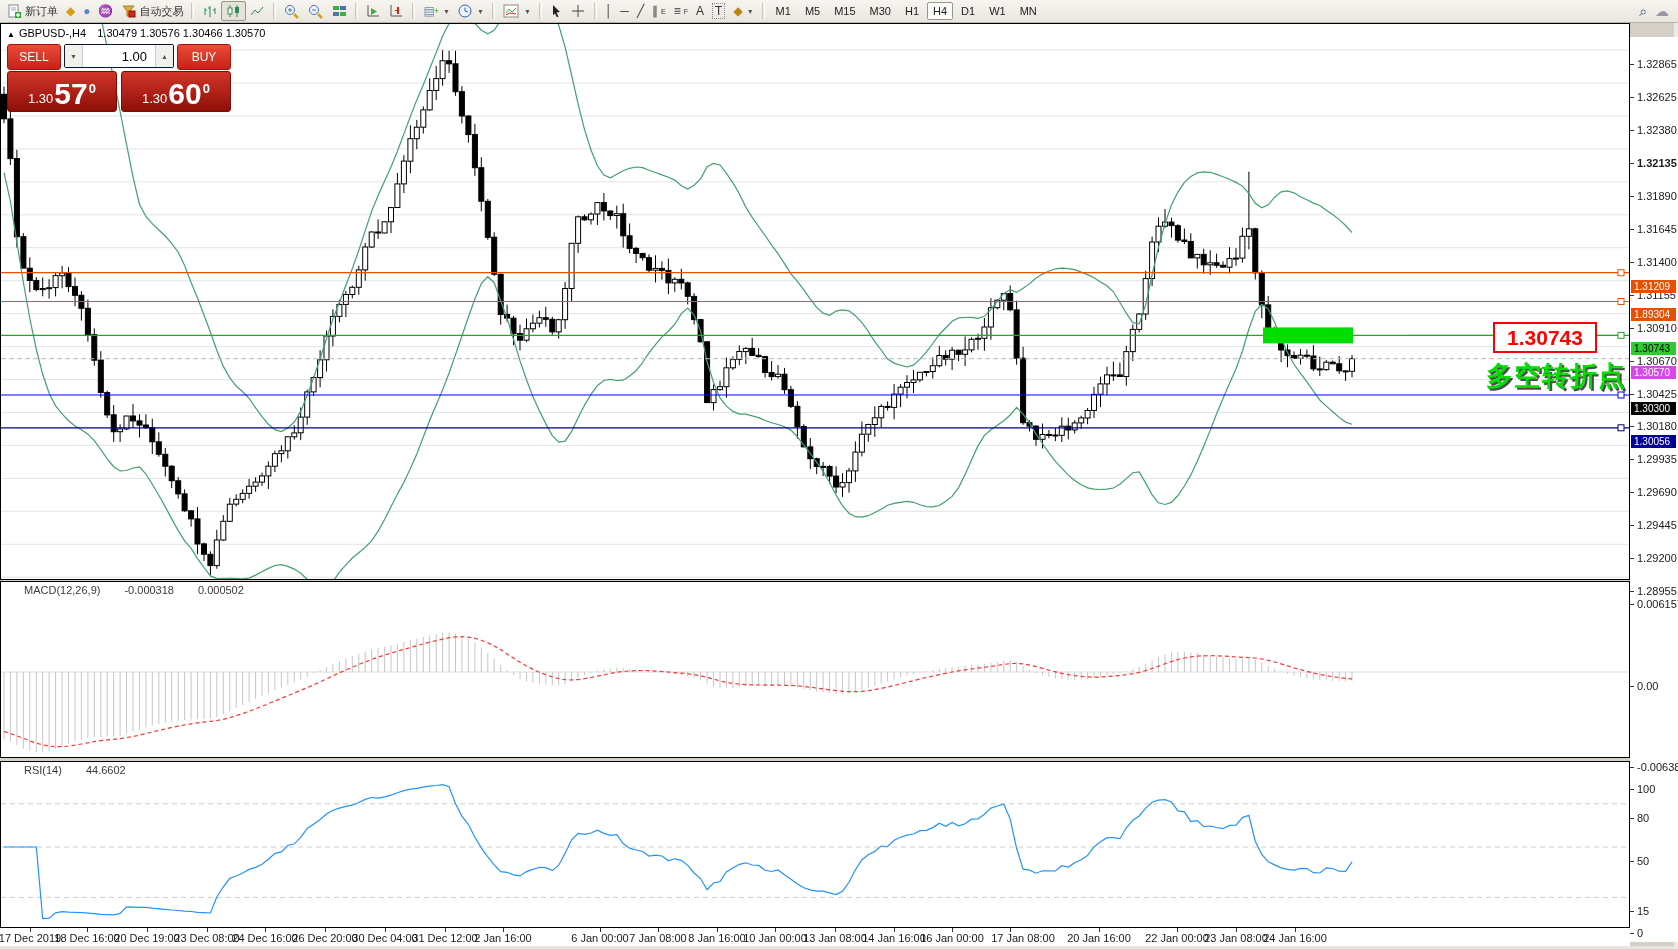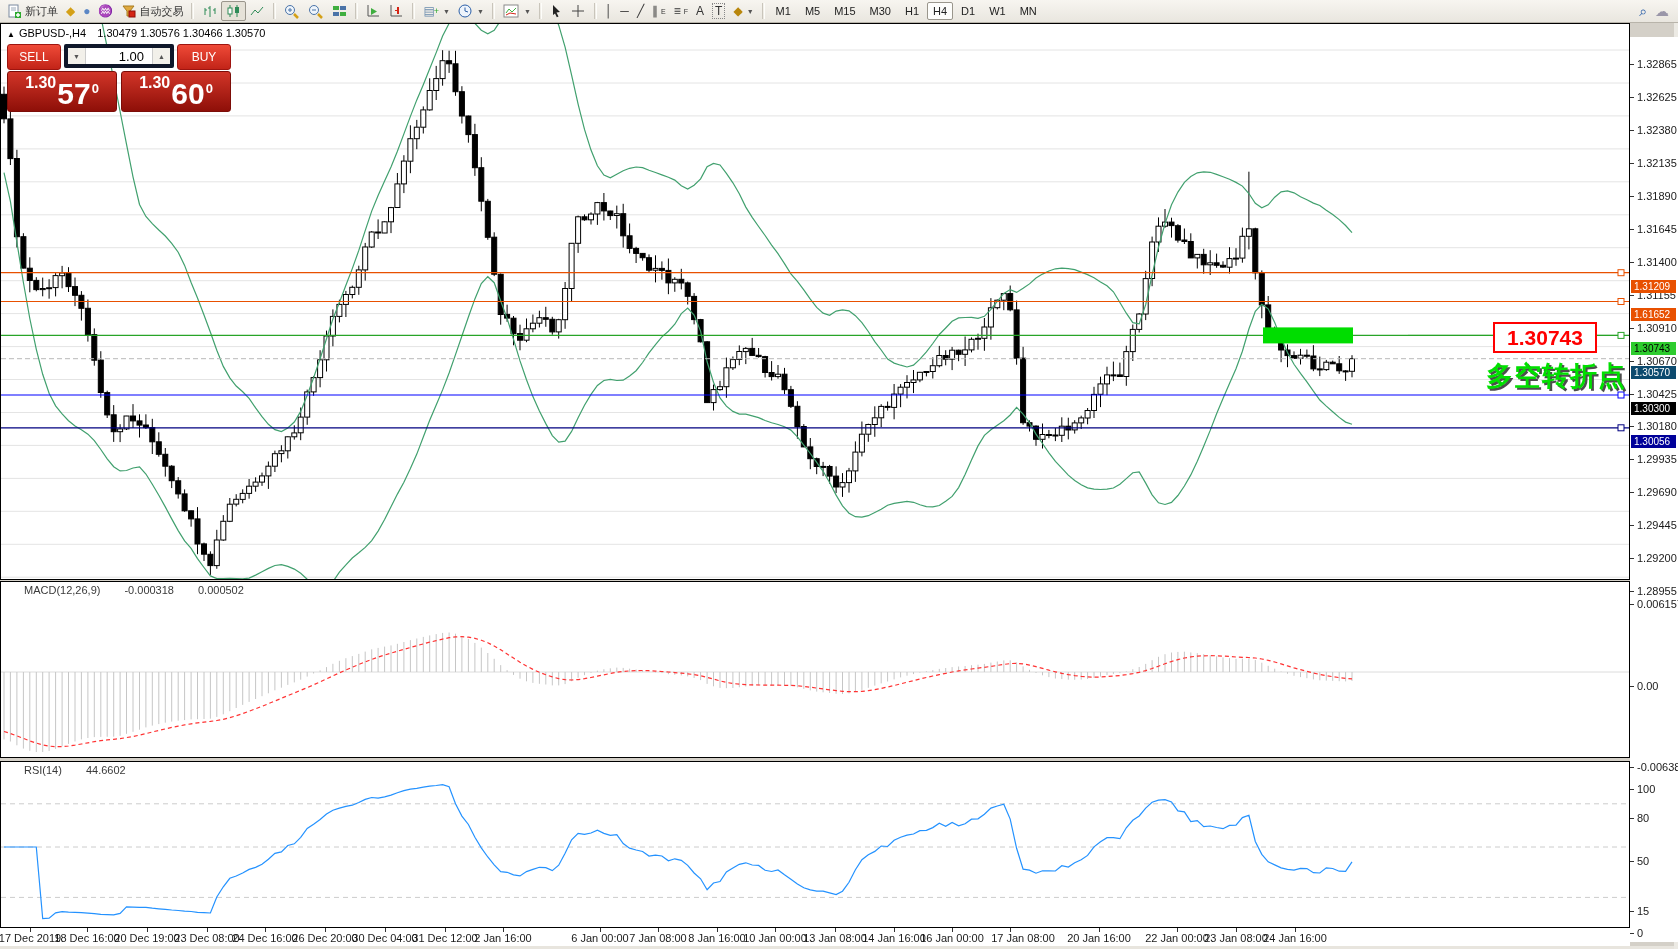--- a/index.html
+++ b/index.html
@@ -24,28 +24,28 @@
   .panel svg{position:absolute;left:0;top:0;}
   .ind-label{position:absolute;left:4px;top:2px;font-size:11px;color:#3a3a3a;z-index:5;white-space:nowrap;}
   .ind-label span{margin-right:5px;padding-left:19px;}
   #symbol-header{position:absolute;left:6px;top:3px;font-size:11px;color:#000;z-index:6;white-space:nowrap;}
   #symbol-header .tri{font-size:8px;margin-right:4px;}
   
   #trade-panel{position:absolute;left:6px;top:20px;width:224px;z-index:7;}
   .tp-row1{display:flex;gap:3px;height:24px;}
   .tp-btn{width:52px;height:24px;border-radius:3px;border:1px solid #9e1510;background:linear-gradient(#ef4a38,#c22418);
     color:#fff;font-size:12px;display:flex;align-items:center;justify-content:center;}
-  .tp-spin{flex:1;display:flex;height:24px;border:4px solid #0f172a;border-radius:2px;background:#fff;box-sizing:border-box;}
+  .tp-spin{flex:1;display:flex;height:24px;border:1px solid #0f172a;border-radius:2px;background:#fff;box-sizing:border-box;}
   .tp-spin .sp-btn{width:17px;display:flex;align-items:center;justify-content:center;font-size:7px;color:#555;background:#f2f0ea;}
   .tp-spin .sp-btn.left{border-right:1px solid #ccc;} .tp-spin .sp-btn.right{border-left:1px solid #ccc;}
   .tp-spin input{flex:1;border:0;outline:0;font-family:"Liberation Sans",sans-serif;font-size:13px;text-align:right;padding-right:8px;width:50px;}
   .tp-row2{display:flex;gap:4px;margin-top:3px;}
   .tp-price{flex:1;height:37px;border-radius:3px;border:1px solid #7c0d08;background:linear-gradient(#d23528,#8e0f08);
     color:#fff;display:flex;align-items:flex-end;justify-content:center;padding-bottom:2px;}
-  .tp-price .small{font-size:16px;font-weight:bold;margin-bottom:17px;}
+  .tp-price .small{font-size:13px;font-weight:normal;margin-bottom:3px;}
   .tp-price .big{font-size:30px;font-weight:bold;line-height:30px;margin:0 1px;}
   .tp-price .sup{font-size:13px;font-weight:bold;margin-bottom:13px;}
   
   #price-callout{position:absolute;left:1493px;top:322px;width:100px;height:27px;border:2px solid #f00;color:#f00;
     background:#fff;font-size:21px;font-weight:bold;display:flex;align-items:center;justify-content:center;z-index:8;}
   #note{position:absolute;left:1486px;top:358px;font-size:27px;font-weight:bold;color:#00e000;z-index:8;
     text-shadow:2px 2px 0 #4d4d4d;letter-spacing:1px;white-space:nowrap;}
   
   #scale-col{position:absolute;left:1630px;top:23px;width:48px;height:905px;background:#fff;z-index:4;margin-top:14px;}
   .sc-label{position:absolute;left:7px;font-size:11px;color:#1a1a1a;white-space:nowrap;}
@@ -964,21 +964,21 @@
   </div>
 
   <div id="scale-col">
       <div class="sc-tick" style="top: 27px;"></div>
       <div class="sc-label" style="top: 21px;">1.32865</div>
       <div class="sc-tick" style="top: 59.95px;"></div>
       <div class="sc-label" style="top: 53.95px;">1.32625</div>
       <div class="sc-tick" style="top: 92.9px;"></div>
       <div class="sc-label" style="top: 86.9px;">1.32380</div>
       <div class="sc-tick" style="top: 125.85px;"></div>
-      <div class="sc-label" style="top: 119.85px;">1.32135</div>
+      <div class="sc-label" style="top: 119.85px; font-weight: bold;">1.32135</div>
       <div class="sc-tick" style="top: 158.8px;"></div>
       <div class="sc-label" style="top: 152.8px;">1.31890</div>
       <div class="sc-tick" style="top: 191.75px;"></div>
       <div class="sc-label" style="top: 185.75px;">1.31645</div>
       <div class="sc-tick" style="top: 224.7px;"></div>
       <div class="sc-label" style="top: 218.7px;">1.31400</div>
       <div class="sc-tick" style="top: 257.65px;"></div>
       <div class="sc-label" style="top: 251.65px;">1.31155</div>
       <div class="sc-tick" style="top: 290.6px;"></div>
       <div class="sc-label" style="top: 284.6px;">1.30910</div>
@@ -1008,25 +1008,25 @@
       <div class="sc-label" style="top: 746px;">100</div>
       <div class="sc-tick" style="top: 780.8px;"></div>
       <div class="sc-label" style="top: 774.8px;">80</div>
       <div class="sc-tick" style="top: 824px;"></div>
       <div class="sc-label" style="top: 818px;">50</div>
       <div class="sc-tick" style="top: 874.4px;"></div>
       <div class="sc-label" style="top: 868.4px;">15</div>
       <div class="sc-tick" style="top: 896px;"></div>
       <div class="sc-label" style="top: 890px;">0</div>
       <div class="sc-badge" style="top: 242.715px; background: rgb(232, 80, 0); color: rgb(255, 255, 255);">1.31209</div>
-      <div class="sc-badge" style="top: 271.496px; background: rgb(232, 80, 0); color: rgb(255, 255, 255);">1.61652</div>
+      <div class="sc-badge" style="top: 271.496px; background: rgb(232, 80, 0); color: rgb(255, 255, 255);">1.89304</div>
       <div class="sc-badge" style="top: 305.388px; background: rgb(46, 204, 46); color: rgb(0, 0, 0);">1.30743</div>
       <div class="sc-badge" style="top: 364.967px; background: #000000; color: rgb(255, 255, 255);">1.30300</div>
       <div class="sc-badge" style="top: 397.782px; background: rgb(0, 0, 153); color: rgb(255, 255, 255);">1.30056</div>
-      <div class="sc-badge" style="top: 328.655px; background: #0c4a6e; color: rgb(255, 255, 255);">1.30570</div>
+      <div class="sc-badge" style="top: 328.655px; background: #d946ef; color: rgb(255, 255, 255);">1.30570</div>
     </div>
   <div id="time-axis">
       <div class="ta-tick" style="left: 30px;"></div>
       <div class="ta-label" style="left: 30px;">17 Dec 2019</div>
       <div class="ta-tick" style="left: 87px;"></div>
       <div class="ta-label" style="left: 87px;">18 Dec 16:00</div>
       <div class="ta-tick" style="left: 147px;"></div>
       <div class="ta-label" style="left: 147px;">20 Dec 19:00</div>
       <div class="ta-tick" style="left: 207px;"></div>
       <div class="ta-label" style="left: 207px;">23 Dec 08:00</div>

